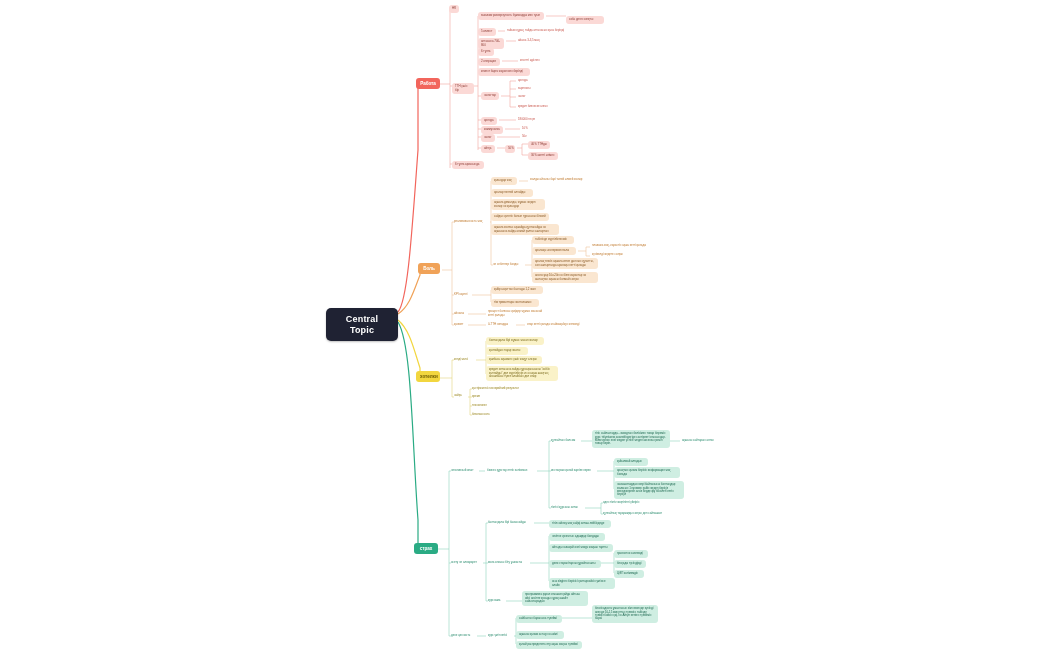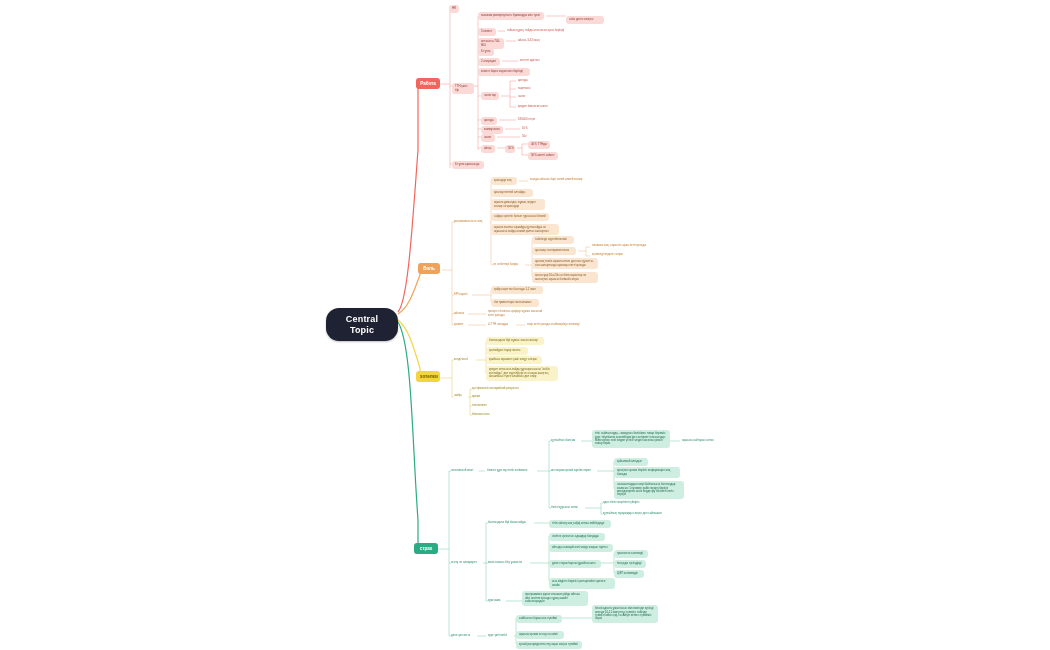--- a/index.html
+++ b/index.html
@@ -10,21 +10,21 @@
   #canvas{position:absolute;left:0;top:0;width:1050px;height:650px;}
   svg.links{position:absolute;left:0;top:0;width:1050px;height:650px;pointer-events:none;}
 
   .node{position:absolute;box-sizing:border-box;border-radius:3px;
         line-height:1.18;letter-spacing:-0.01em;white-space:normal;
         display:flex;align-items:center;}
   .node span{display:block;width:100%;}
 
   
   .central{
-    background:#1f2233;color:#ffffff;border-radius:13px;
+    background:#1f2233;color:#ffffff;border-radius:5px;
     font-size:9px;font-weight:bold;letter-spacing:.02em;
     padding:6px 10px;justify-content:center;text-align:center;
     box-shadow:0 1px 2px rgba(0,0,0,.25);
   }
 
   
   .root{font-size:4.6px;font-weight:bold;color:#ffffff;border-radius:3px;
         padding:3px 4px;justify-content:center;text-align:center;}
   .root.red{background:#f2655c;}
   .root.orange{background:#f0a258;}

